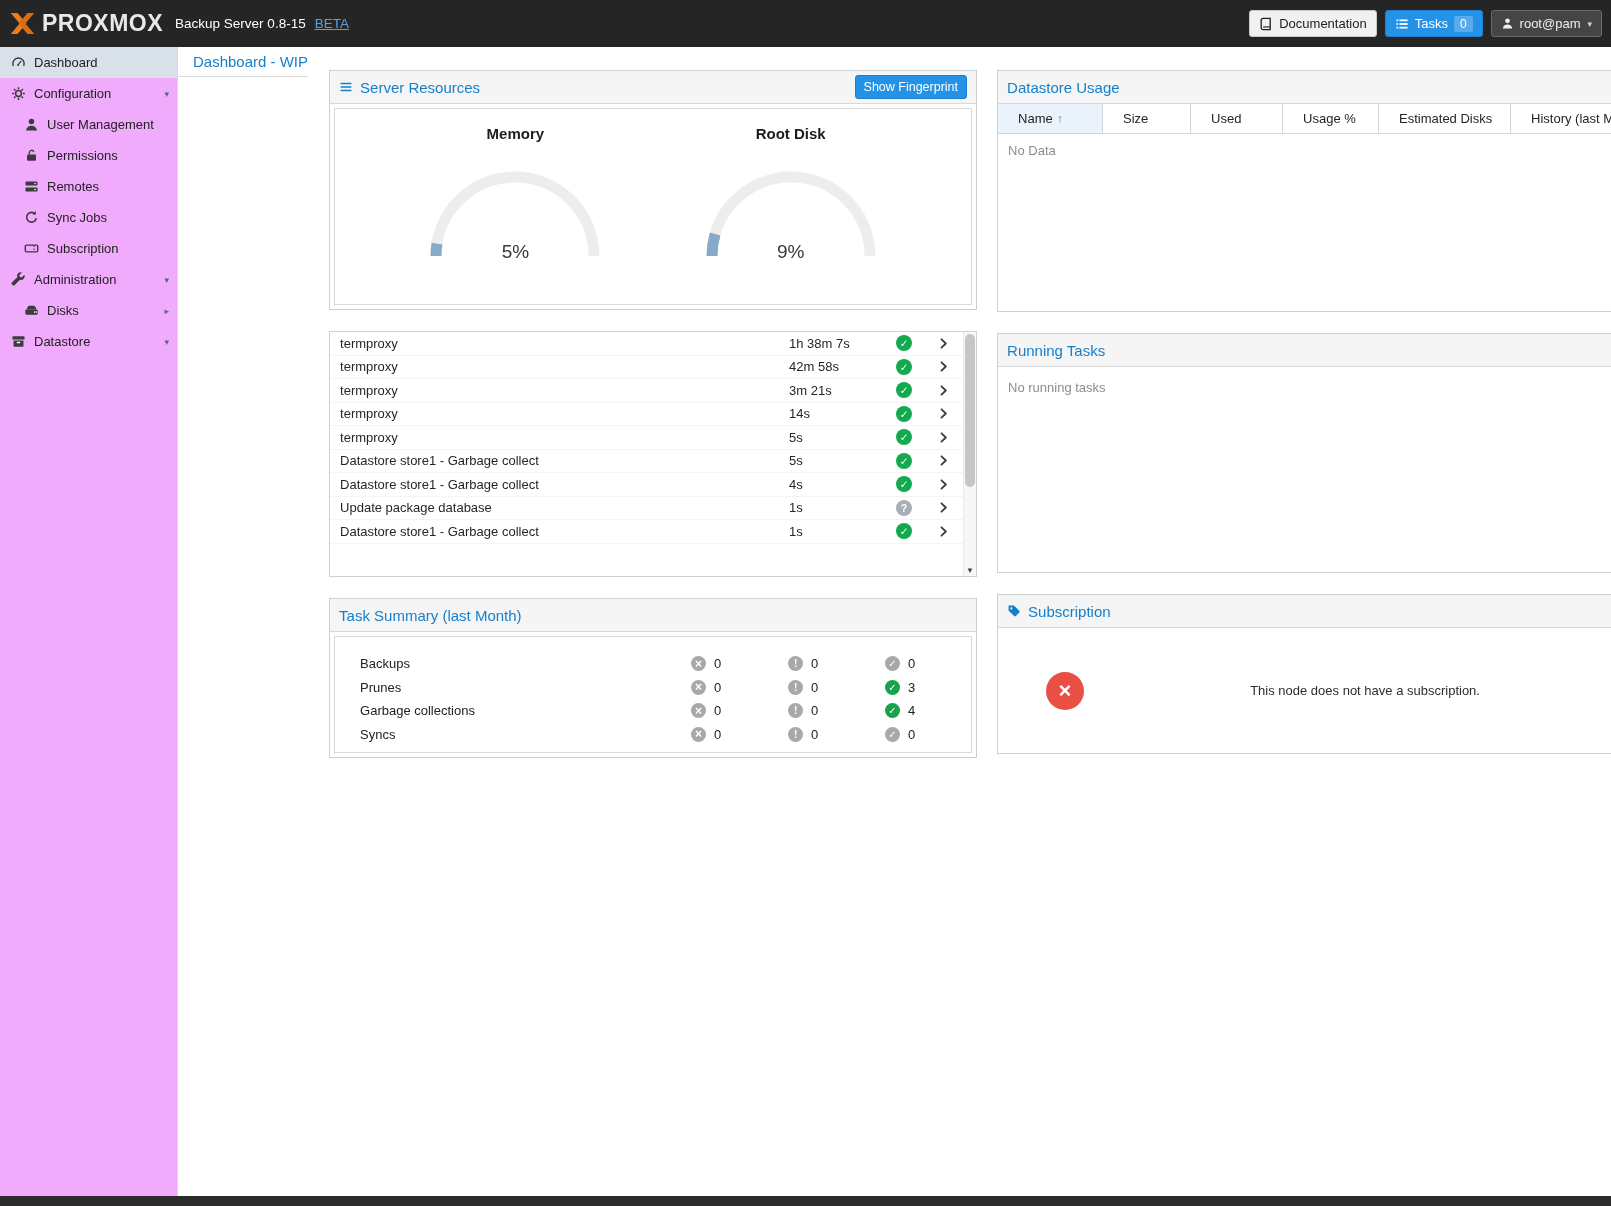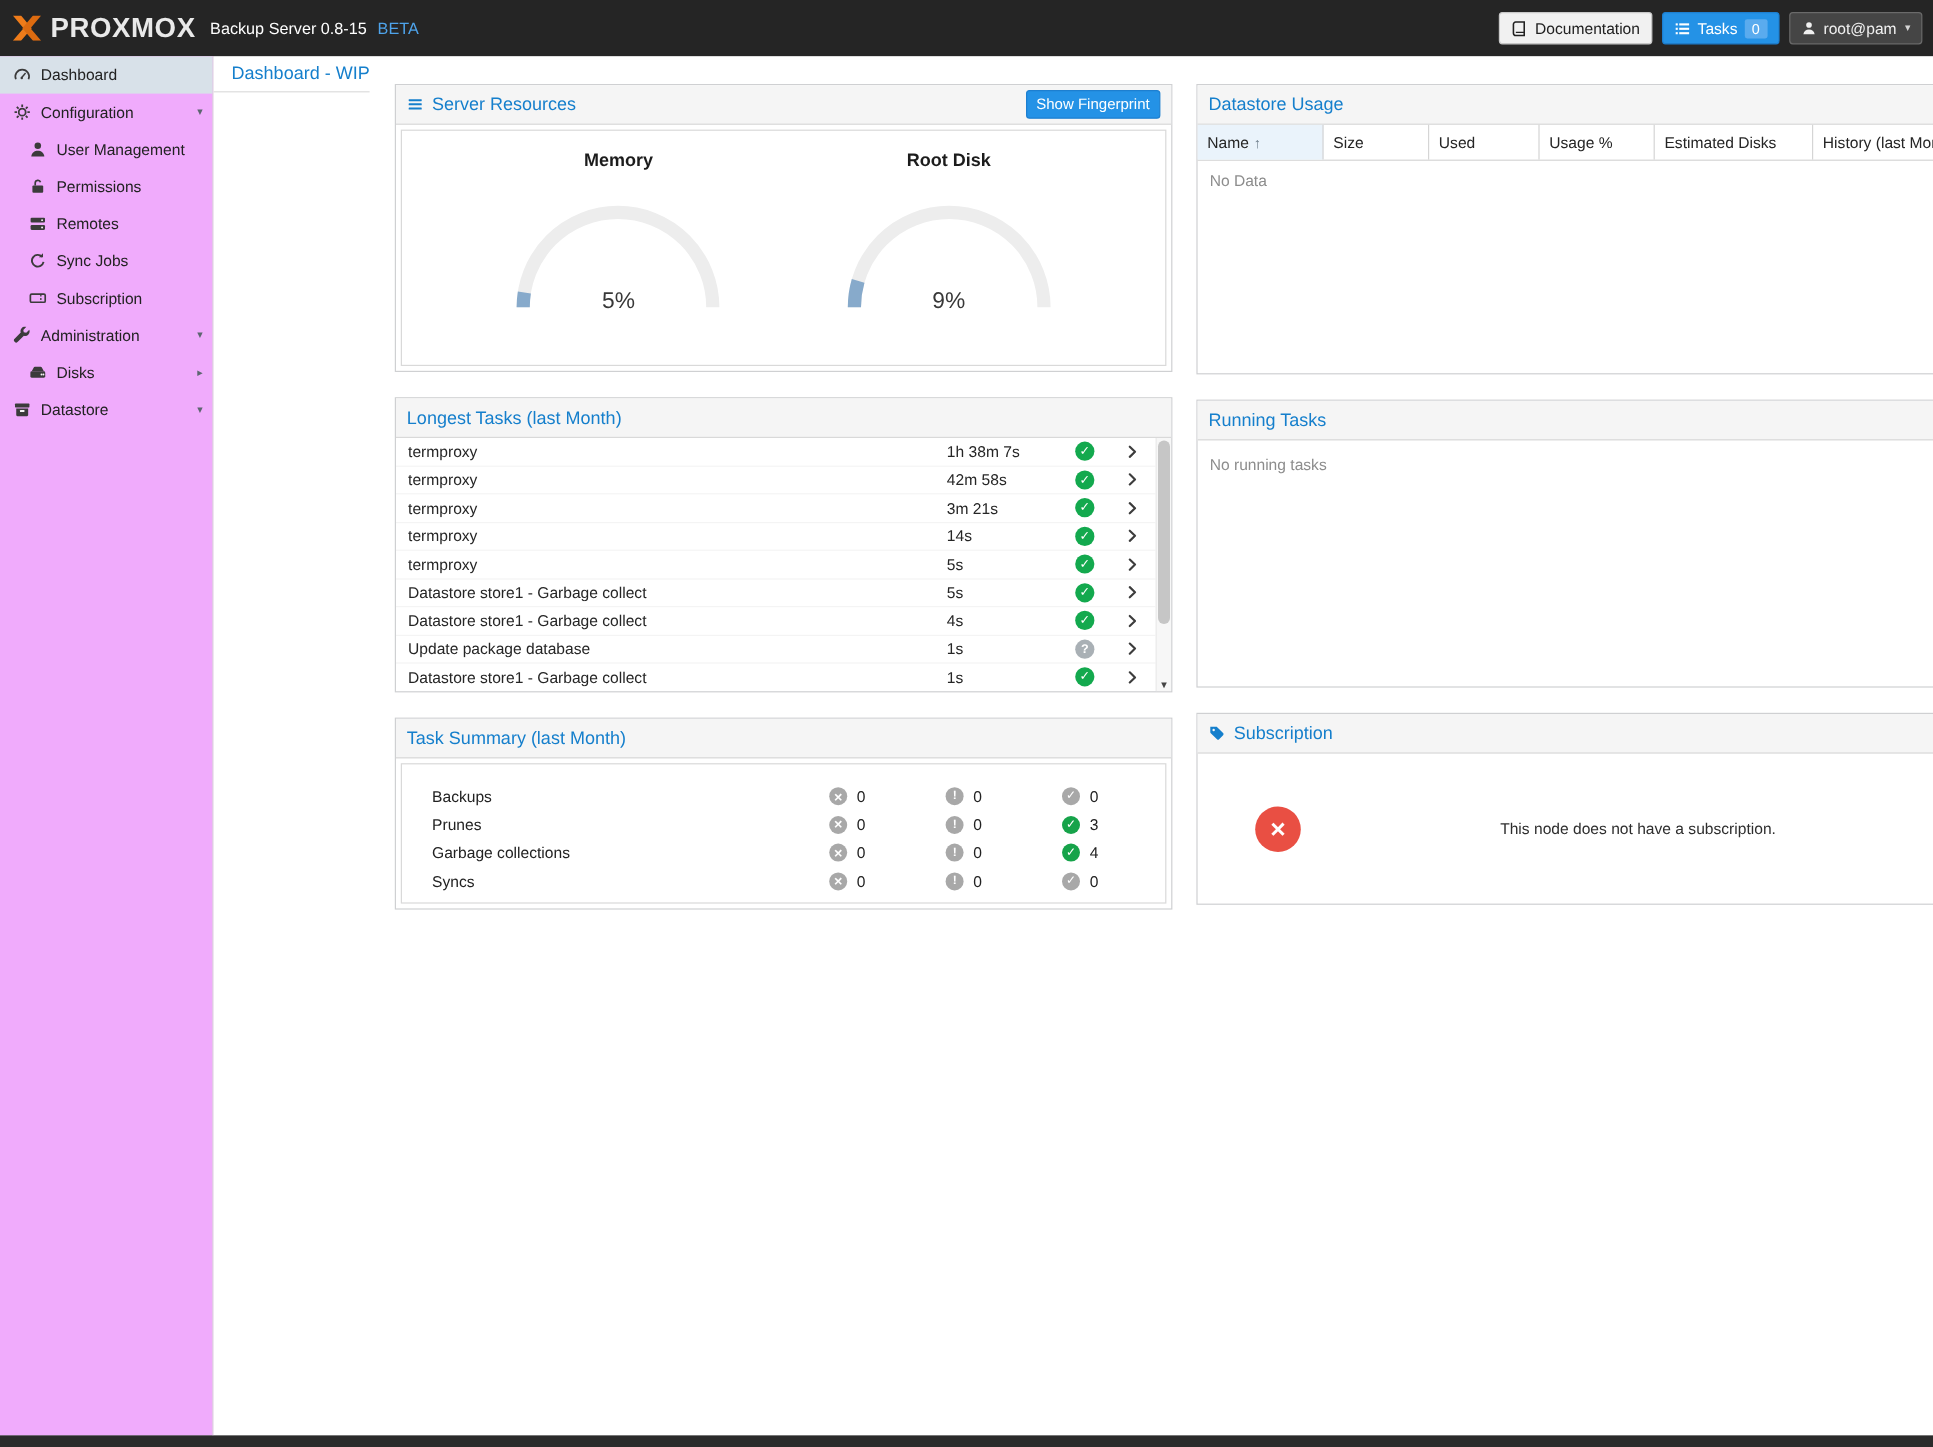--- a/index.html
+++ b/index.html
@@ -3,21 +3,21 @@
 <meta charset="utf-8">
 <style>
 *{box-sizing:border-box;margin:0;padding:0}
 html,body{width:1611px;height:1206px;overflow:hidden}
 body{font-family:"Liberation Sans","DejaVu Sans",sans-serif;font-size:13px;color:#333;background:#fff}
 
 .topbar{height:47px;background:#252525;display:flex;align-items:center;padding:0 9px;gap:9px}
 .brand{display:flex;align-items:center;gap:6px}
 .brand-text{font-size:23px;font-weight:bold;color:#e9e9e9;letter-spacing:.5px}
 .product{color:#fff;font-size:13.5px;margin-left:3px}
-.beta-link{color:#4ea3ea;cursor:pointer;font-size:13.5px}
+.beta-link{color:#4ea3ea;text-decoration:underline;cursor:pointer;font-size:13.5px}
 .topbar-right{margin-left:auto;display:flex;align-items:center;gap:8px}
 .tbtn{display:inline-flex;align-items:center;gap:6px;height:27px;padding:0 9px;border-radius:3px;font-size:13px;cursor:pointer;border:1px solid transparent;font-family:inherit}
 .tbtn-light{background:#f1f1f1;border-color:#c9c9c9;color:#212121}
 .tbtn-blue{background:#2492e6;border-color:#1d7fd0;color:#fff}
 .tbtn-dark{background:#454545;border-color:#6a6a6a;color:#f0f0f0}
 .badge{background:#5aabee;border-radius:2px;padding:1px 6px;font-size:12px;color:#fff}
 .caret{font-size:9px;color:#d5d5d5;margin-left:1px}
 
 .app{display:flex;height:1149px}
 .sidebar{width:178px;background:#f0abfc;border-right:1px solid #dadada;flex:none}
@@ -43,21 +43,21 @@
 .sr-body{padding:4px}
 .sr-inner{border:1px solid #d9d9d9;height:100%;display:flex;justify-content:space-evenly;align-items:flex-start;padding-top:16px}
 .gauge{width:190px;display:flex;flex-direction:column;align-items:center}
 .gauge-label{font-weight:bold;font-size:15px;color:#1c1c1c;margin-bottom:24px}
 .gauge-wrap{position:relative;width:180px;height:97px}
 .gauge-arc-track{fill:none;stroke:#ededed;stroke-width:11}
 .gauge-arc-value{fill:none;stroke:#87aacb;stroke-width:11}
 .gauge-pct{position:absolute;left:0;right:0;bottom:0;text-align:center;font-size:19px;color:#383838}
 
 .du-header{display:grid;grid-template-columns:105px 88px 92px 96px 132px 1fr;border-bottom:1px solid #d5d5d5}
-.du-th{display:flex;align-items:center;gap:4px;padding:0 8px;height:29px;border-right:1px solid #d5d5d5;color:#252525;cursor:pointer;white-space:nowrap;overflow:hidden}
+.du-th{display:flex;align-items:center;gap:4px;padding:0 20px;height:29px;border-right:1px solid #d5d5d5;color:#252525;cursor:pointer;white-space:nowrap;overflow:hidden}
 .du-th:last-child{border-right:0}
 .du-th.sorted{background:#eaf3fb}
 .sort-arrow{color:#6f7d8a;font-size:12px}
 .empty-text{padding:9px 10px;color:#8d8d8d}
 
 .lt-body{overflow:hidden}
 .lt-rows{margin-right:13px}
 .task-row{display:grid;grid-template-columns:1fr 96px 38px 40px;align-items:center;height:23.5px;padding-left:10px;border-bottom:1px solid #f4f4f4;color:#262626;cursor:pointer}
 .task-name,.task-duration{white-space:nowrap;overflow:hidden}
 .status-dot{width:16px;height:16px;border-radius:50%;background:#13a94e;color:#fff;display:inline-flex;align-items:center;justify-content:center;font-size:10.5px;font-weight:bold;justify-self:center}
@@ -279,23 +279,20 @@
                     <path class="gauge-arc-value" d="M11 90 A79 79 0 0 1 169 90" stroke-dasharray="22.339861907958984 250.22068786621094"></path>
                   </svg>
                   <div class="gauge-pct">9%</div>
                 </div>
               </div>
             </div>
           </div>
         </section>
 
         <section class="panel p-lt">
-          <div class="panel-header">
-            <span class="panel-title">Longest Tasks (last Month)</span>
-          </div>
           <div class="panel-body lt-body">
             <div class="lt-rows">
               <div class="task-row">
                 <span class="task-name">termproxy</span>
                 <span class="task-duration">1h 38m 7s</span>
                 <span class="status-dot" data-status="ok"></span>
                 <span class="row-chevron">
                     <svg width="13" height="13" viewBox="0 0 16 16">
                       <path d="M5.5 2.8l5.4 5.2-5.4 5.2" fill="none" stroke="#3d3d3d" stroke-width="2.2" stroke-linecap="round" stroke-linejoin="round"></path>
                     </svg>

